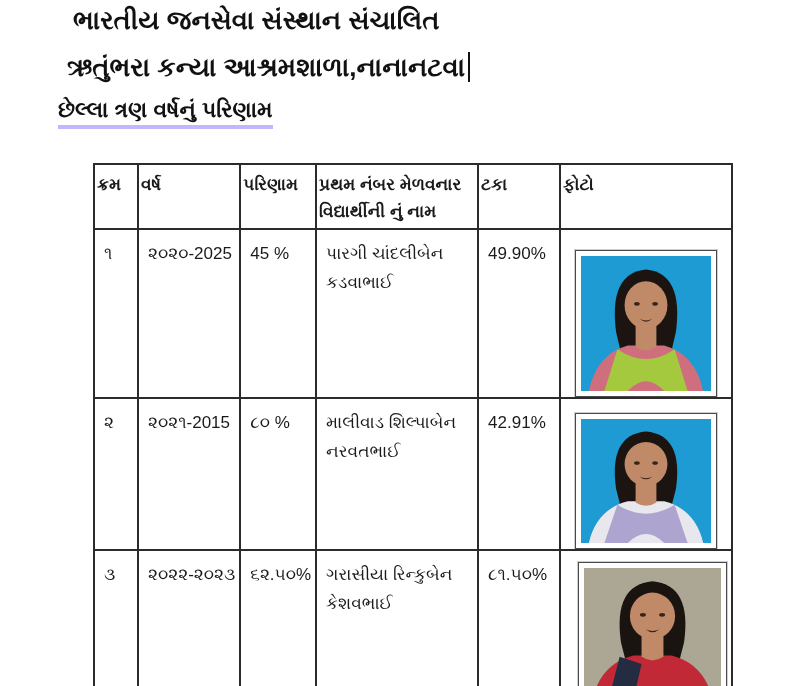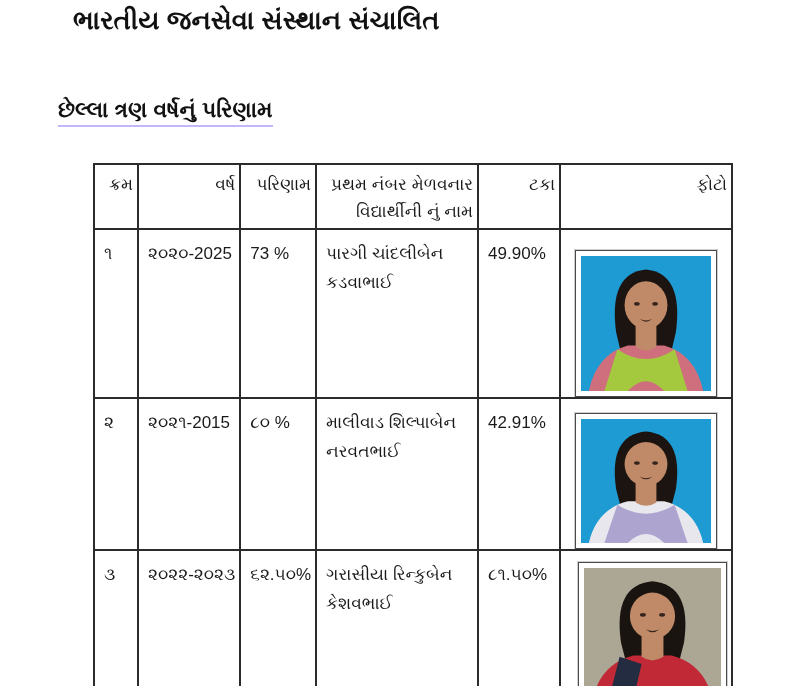--- a/index.html
+++ b/index.html
@@ -13,44 +13,44 @@
   }
   .heading{
     position:absolute;
     font-weight:bold;
     white-space:nowrap;
     color:#111;
   }
   .h-line1{left:73px;top:5px;font-size:26px;}
   .h-line2{left:67px;top:52px;font-size:26px;}
   .h-line3{left:58px;top:97px;font-size:22px;}
-  .h-line3 .u{border-bottom:2px solid #c4b5fd;padding-bottom:2px;display:inline-block;}
+  .h-line3 .u{border-bottom:4px solid #c4b5fd;padding-bottom:2px;display:inline-block;}
   .cursor{
     display:inline-block;
     width:2px;height:30px;
     background:#111;
     margin-left:3px;
     vertical-align:-6px;
   }
   table.results{
     position:absolute;
     left:93px;top:163px;
     border-collapse:collapse;
     table-layout:fixed;
     font-size:17px;
   }
   table.results th, table.results td{
     border:2px solid #2b2b2b;
     vertical-align:top;
     overflow:visible;
   }
   table.results th{
-    font-weight:normal;
-    text-align:right;
-    padding:6px 4px 0 2px;
+    font-weight:bold;
+    text-align:left;
+    padding:6px 12px 0 2px;
     line-height:1.6;
   }
   table.results td{
     text-align:left;
     padding:10px 4px 0 9px;
     line-height:1.7;
   }
   tr.header-row{height:65px;}
   tr.row-0{height:154px;}
   tr.row-1{height:141px;}
@@ -82,20 +82,21 @@
   .photo.strap .p-accent-drape{display:none;}
   .photo:not(.strap) .p-accent-strap{display:none;}
 </style>
 </head>
 <body>
 
 <div class="canvas">
 
   <div class="heading h-line1">ભારતીય જનસેવા સંસ્થાન સંચાલિત</div>
 
+  <div class="heading h-line2"><span>ઋતુંભરા કન્યા આશ્રમશાળા,નાનાનટવા</span><span class="cursor"></span></div>
 
   <div class="heading h-line3"><span class="u">છેલ્લા ત્રણ વર્ષનું પરિણામ</span></div>
 
   <table class="results">
     <colgroup>
       <col class="c-serial">
         <col class="c-year">
         <col class="c-result">
       <col class="c-student">
         <col class="c-percent">
@@ -108,21 +109,21 @@
         <th>પરિણામ</th>
         <th>પ્રથમ નંબર મેળવનાર વિદ્યાર્થીની નું નામ</th>
         <th>ટકા</th>
         <th>ફોટો</th>
       </tr>
     </thead>
     <tbody>
       <tr class="row-0">
         <td>૧</td>
         <td>૨૦૨૦-2025</td>
-        <td>73 %</td>
+        <td>45 %</td>
         <td>પારગી ચાંદલીબેન કડવાભાઈ</td>
         <td>49.90%</td>
         <td class="photo-cell">
           <div class="photo photo-0" style="--p-bg: #1d9bd2; --p-hair: #1c1410; --p-skin: #c08a68; --p-dress: #cf6f7e; --p-accent: #a4c93f;">
             <svg viewBox="0 0 100 110" preserveAspectRatio="none" aria-hidden="true">
               <rect class="p-bg" x="0" y="0" width="100" height="110"></rect>
               <path class="p-hair" d="M27 62 Q21 14 50 11 Q79 14 73 62 L69 80 L31 80 Z"></path>
               <path class="p-dress" d="M6 110 Q12 80 36 73 L64 73 Q88 80 94 110 Z"></path>
               <path class="p-skin" d="M42 54 L58 54 L58 74 Q50 80 42 74 Z"></path>
               <ellipse class="p-skin" cx="50" cy="40" rx="16.5" ry="19.5"></ellipse>

